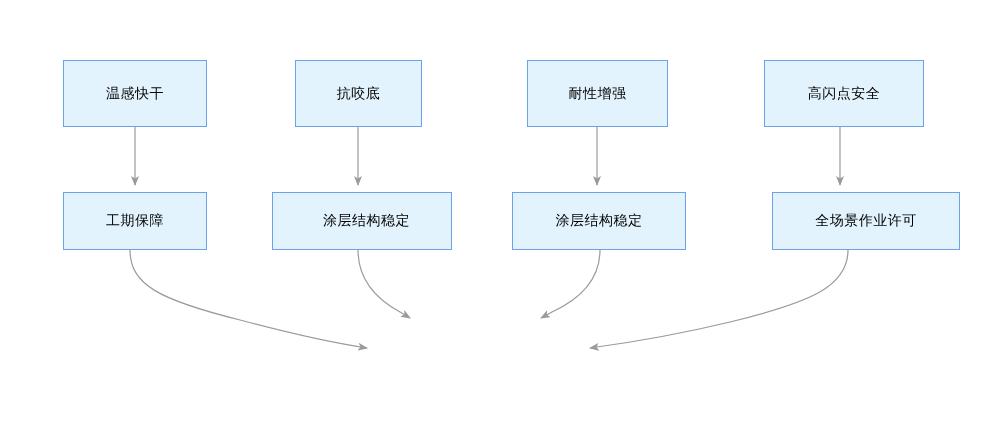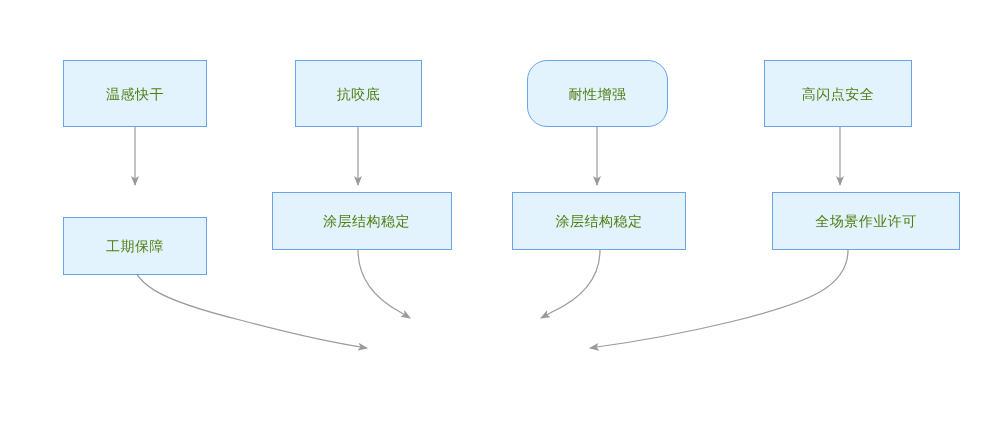--- a/index.html
+++ b/index.html
@@ -30,24 +30,25 @@
     box-sizing: border-box;
     background: #e3f3fd;
     border: 1px solid #6aa3e8;
     display: flex;
     align-items: center;
     justify-content: center;
     z-index: 2;
   }
   .node-label {
     font-size: 14px;
-    color: #4d7c0f;
+    color: #000000;
     line-height: 1;
     letter-spacing: 0.5px;
     white-space: nowrap;
+    font-family: Liberation Serif, serif;
   }
   .node.goal {
     border: 2px solid #5b9bea;
     background: #e3f3fd;
   }
   .node.goal .node-label {
     font-size: 14px;
   }
 </style>
 </head>
@@ -78,29 +79,29 @@
   </svg>
 
   <div class="node" style="left:63px; top:60px; width:144px; height:67px;">
     <span class="node-label">温感快干</span>
   </div>
 
   <div class="node" style="left:295px; top:60px; width:127px; height:67px;">
     <span class="node-label">抗咬底</span>
   </div>
 
-  <div class="node" style="left:527px; top:60px; width:141px; height:67px;border-radius:20px;">
+  <div class="node" style="left:527px; top:60px; width:141px; height:67px;">
     <span class="node-label">耐性增强</span>
   </div>
 
-  <div class="node" style="left:764px; top:60px; width:148px; height:67px;">
+  <div class="node" style="left:764px; top:60px; width:160px; height:67px;">
     <span class="node-label">高闪点安全</span>
   </div>
 
-  <div class="node" style="left:63px; top:192px; width:144px; height:58px;margin-top:25px;">
+  <div class="node" style="left:63px; top:192px; width:144px; height:58px;">
     <span class="node-label">工期保障</span>
   </div>
 
   <div class="node" style="left:272px; top:192px; width:180px; height:58px;padding-left:9px;">
     <span class="node-label">涂层结构稳定</span>
   </div>
 
   <div class="node" style="left:512px; top:192px; width:174px; height:58px;">
     <span class="node-label">涂层结构稳定</span>
   </div>

